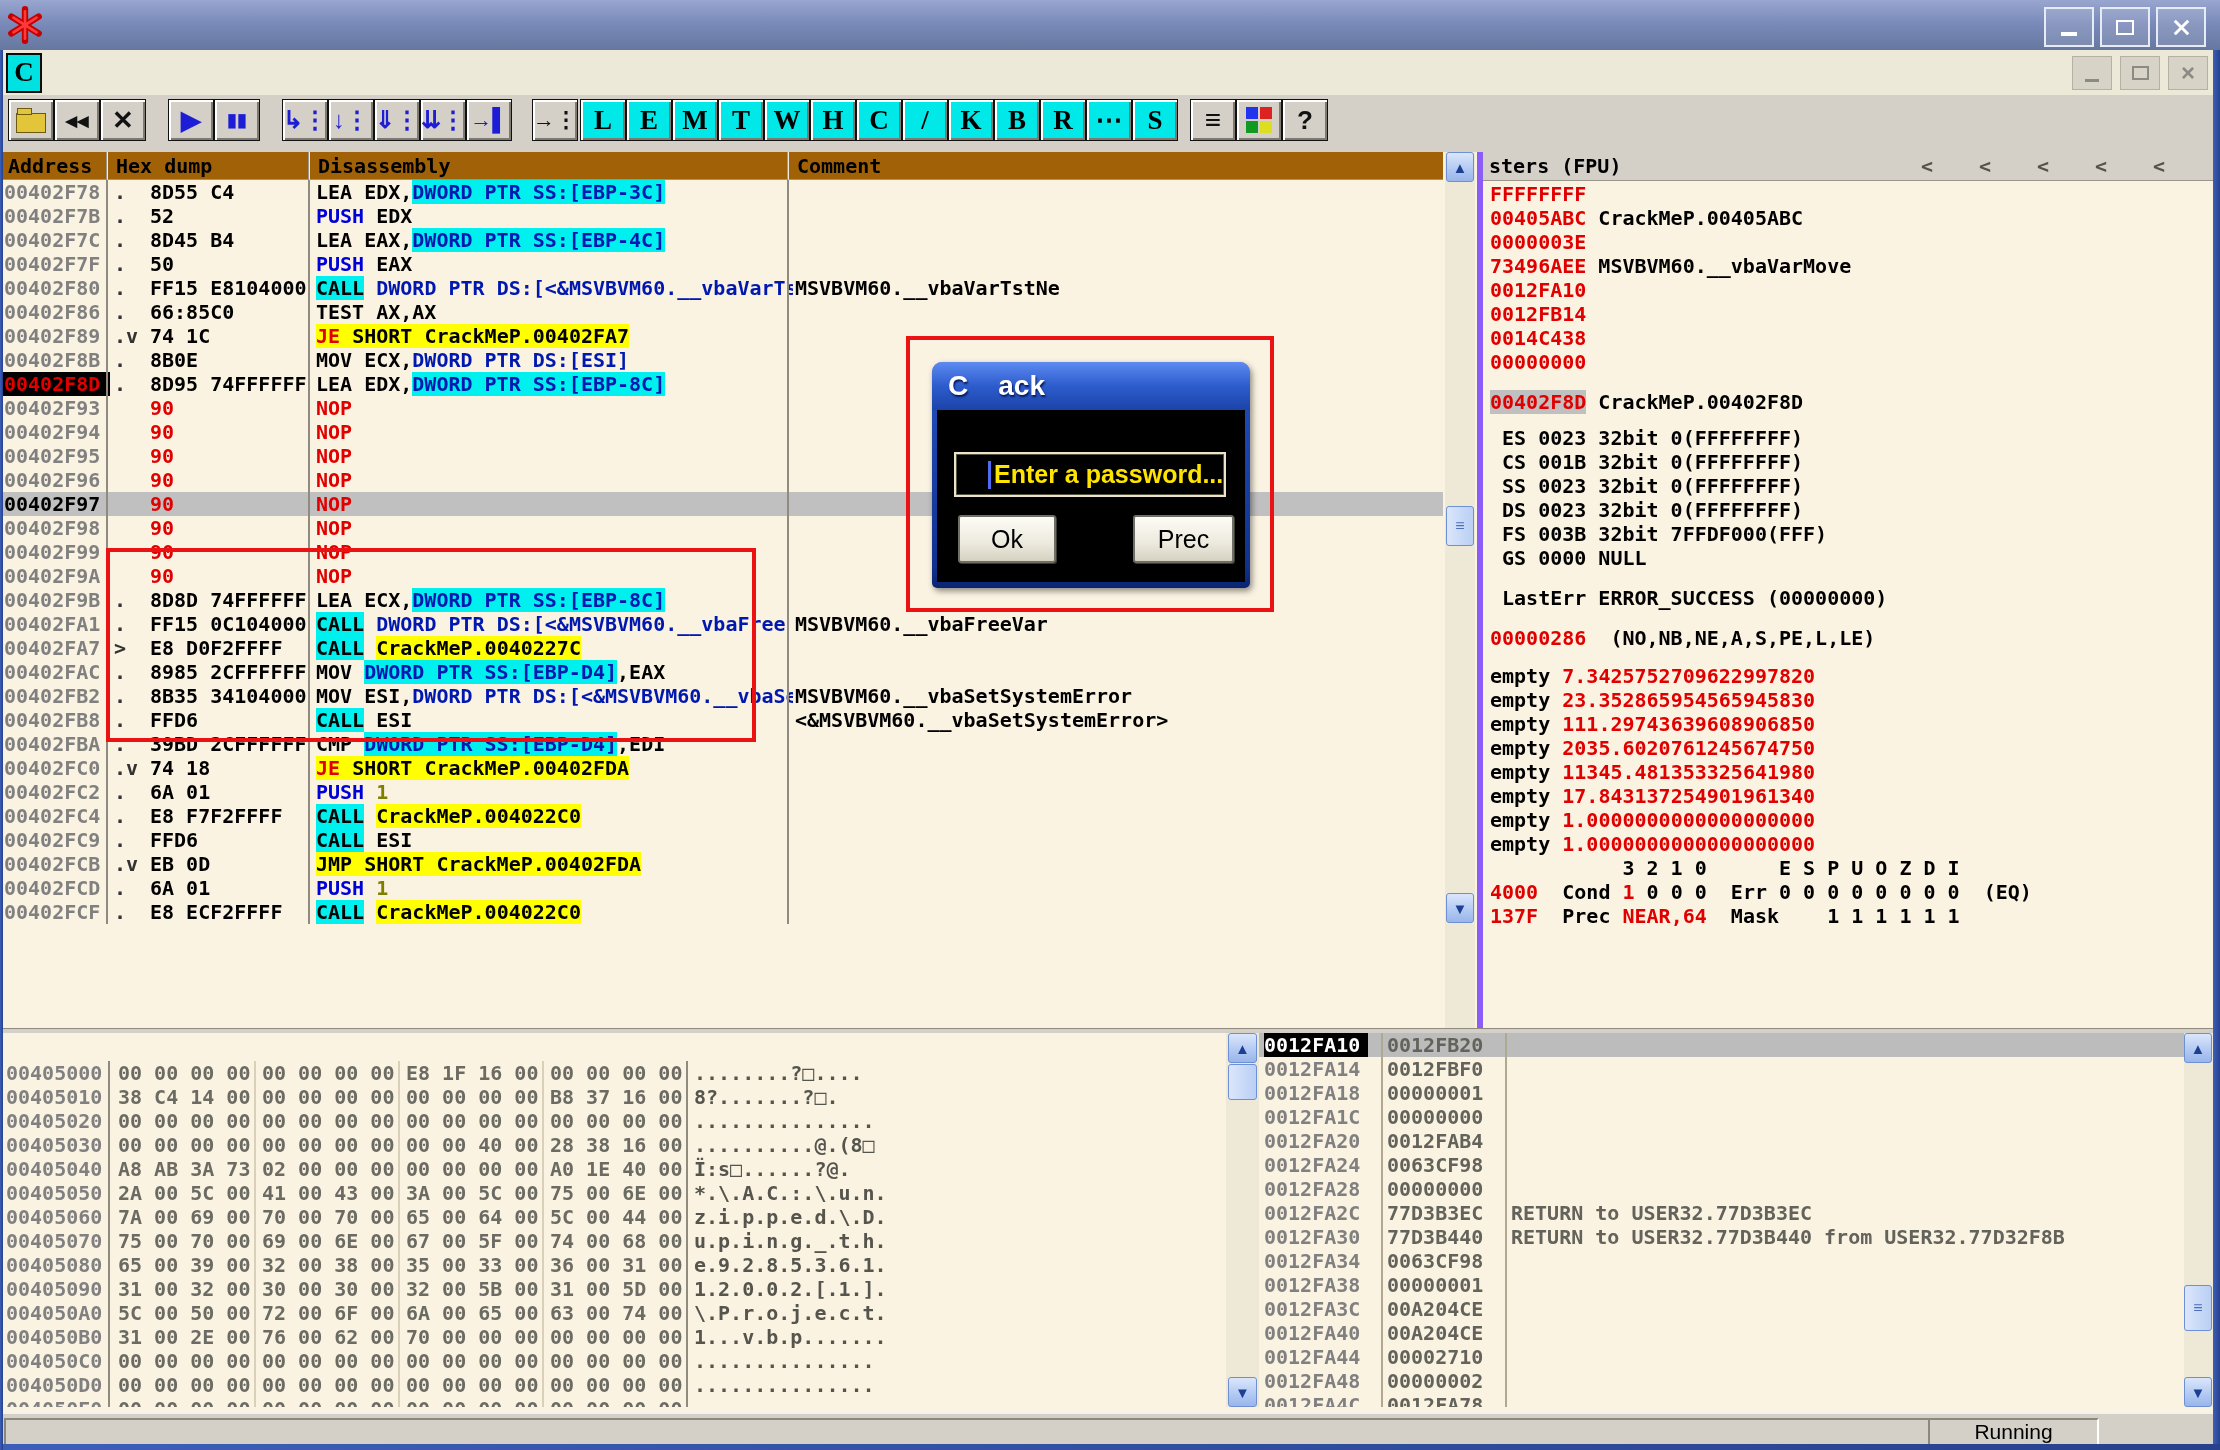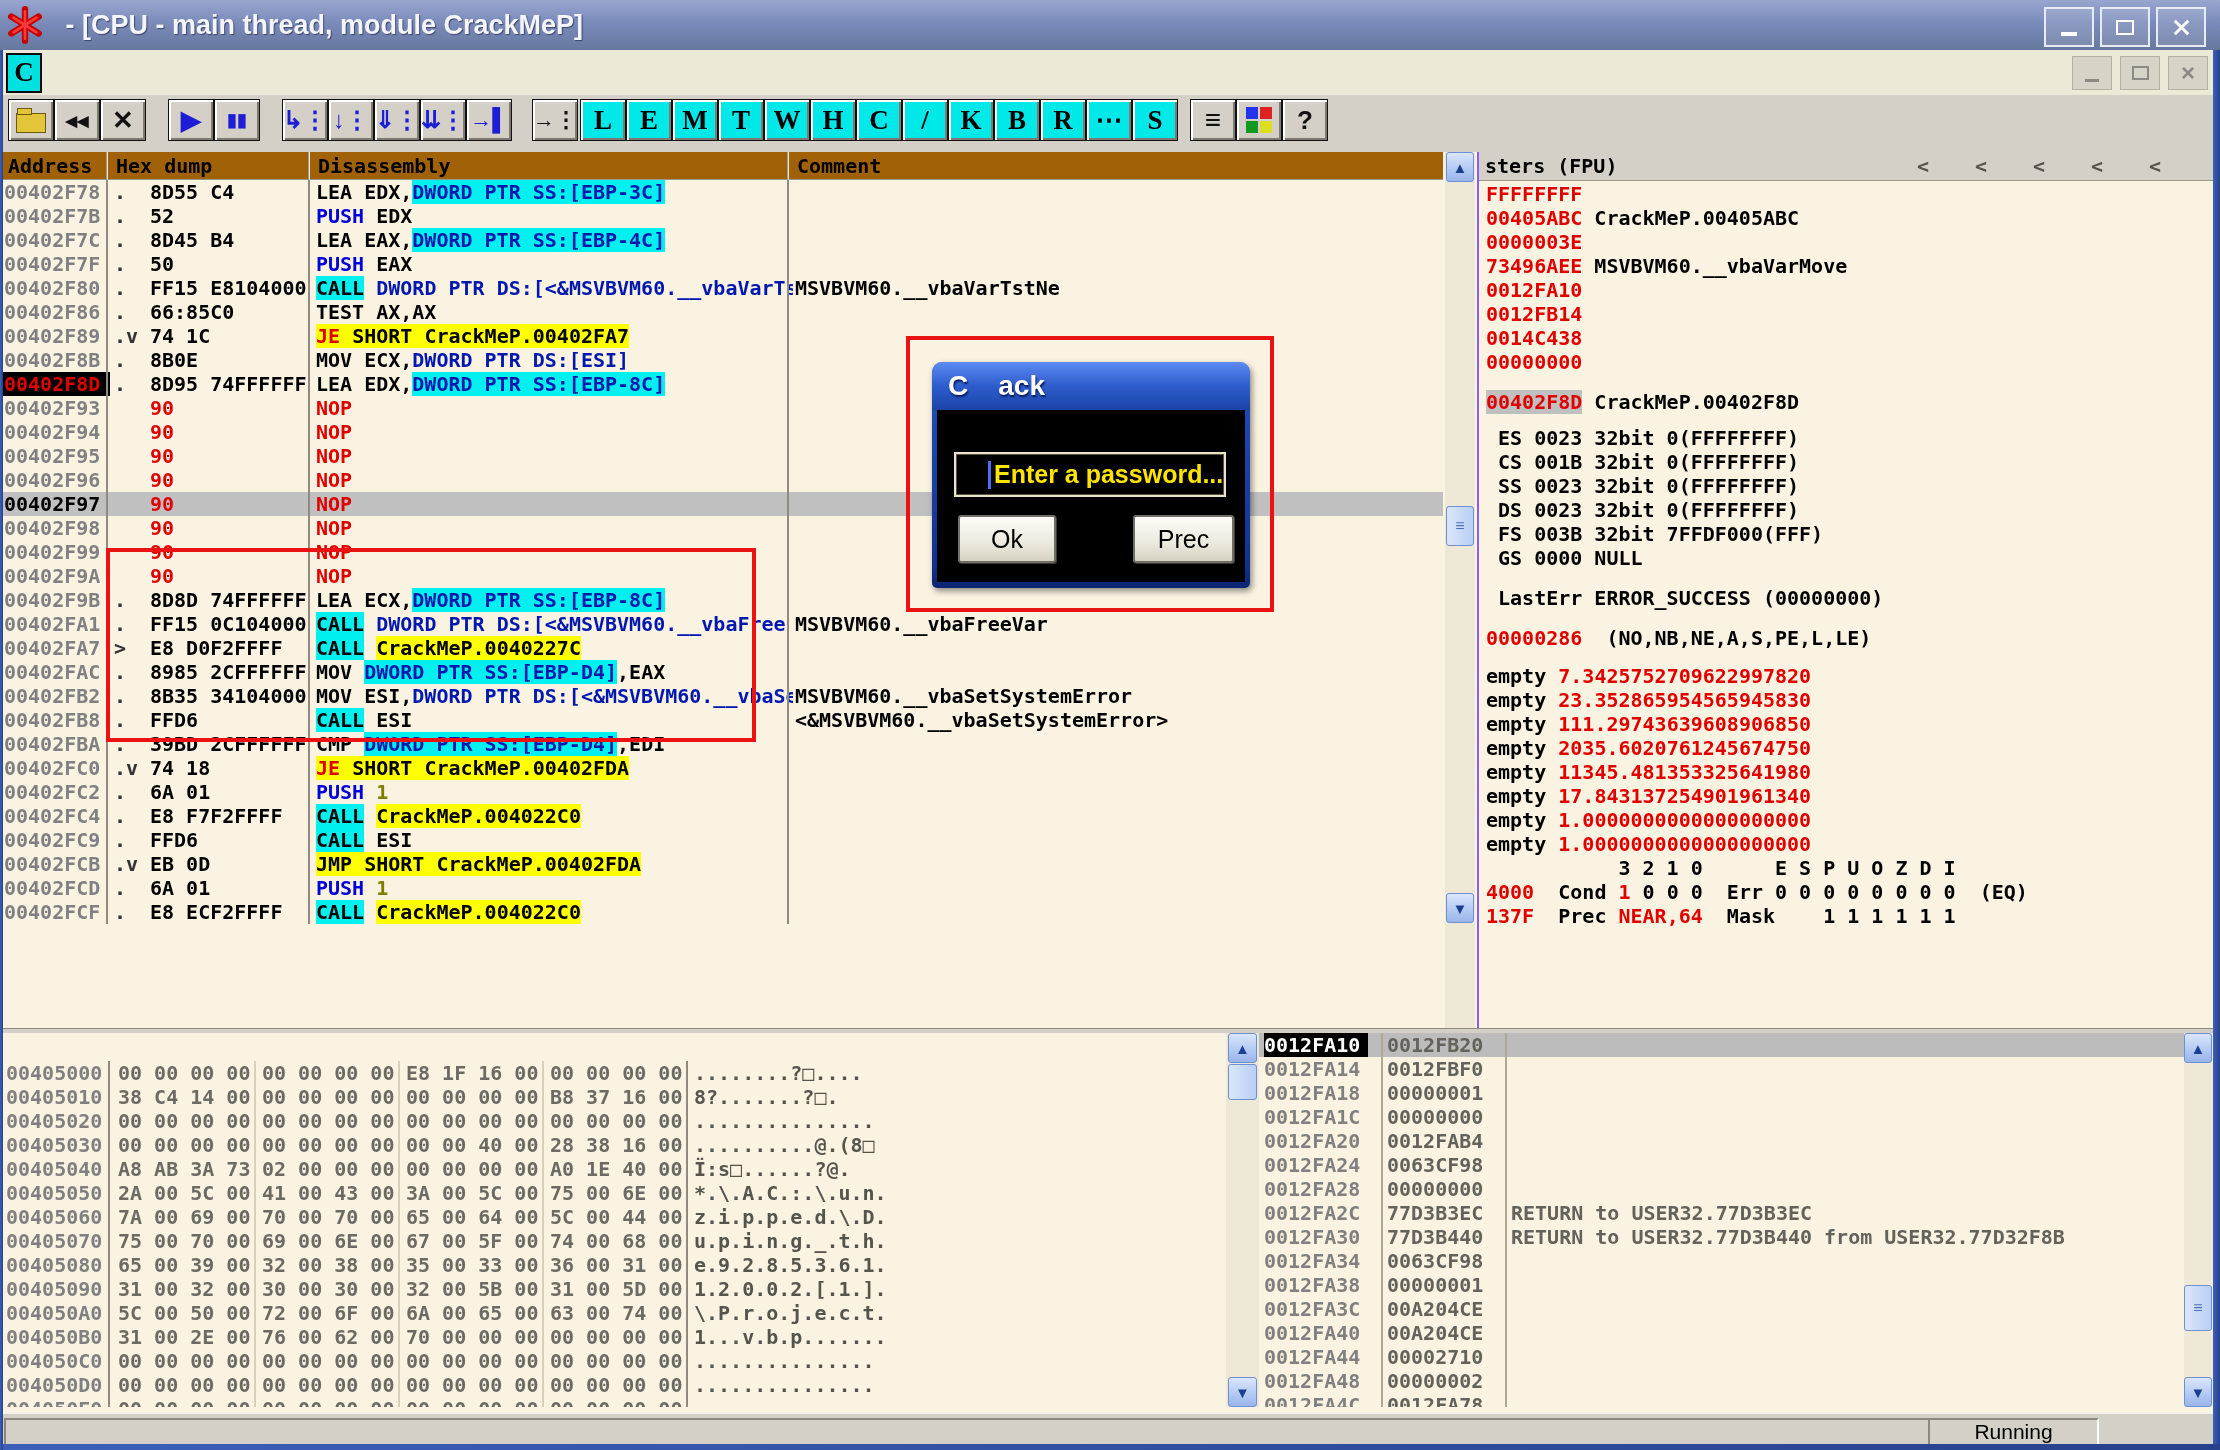--- a/index.html
+++ b/index.html
@@ -81,21 +81,21 @@
   .sb-arrow{position:absolute;border:1px solid #6d8fd4;border-radius:3px;
     background:linear-gradient(180deg,#dbe6fb,#b0c8f2 60%,#9ab5ea);
     color:#1c3f94;display:flex;align-items:center;justify-content:center;
     font-size:15px;font-weight:bold;box-sizing:border-box;}
   .sb-thumb{position:absolute;border:1px solid #6d8fd4;border-radius:3px;
     background:linear-gradient(90deg,#dbe6fb,#b9cff4);color:#4a6fbe;
     display:flex;align-items:center;justify-content:center;font-size:16px;font-weight:bold;box-sizing:border-box;}
   .sb-track{position:absolute;background:#eee8d6;}
 
   
-  #regpane{position:absolute;left:1477px;top:0;width:736px;height:876px;border-left:2px solid #8b5cf6;}
+  #regpane{position:absolute;left:1477px;top:0;width:736px;height:876px;border-left:6px solid #8b5cf6;}
   #reghdr{position:absolute;left:0;top:0;width:100%;height:28px;background:#d4d0c8;
     border-bottom:1px solid #9a968a;}
   #reghdr .t{position:absolute;left:6px;top:0;line-height:28px;}
   .regline{position:absolute;left:7px;height:24px;line-height:24px;}
   .red{color:#e00000;} .gray{color:#000000;} .hl{background:#c0c0c0;}
 
   
   #dumppane{position:absolute;left:0;top:881px;width:1226px;height:374px;overflow:hidden;background:#fbf3e2;}
   .dumprow{position:absolute;left:0;width:1226px;height:24px;line-height:24px;color:#6b6b64;}
   .dr-addr{position:absolute;left:6px;color:#808080;}
@@ -153,21 +153,20 @@
         <line x1="18" y1="3" x2="18" y2="33"></line>
         <line x1="5" y1="10" x2="31" y2="26"></line>
         <line x1="31" y1="10" x2="5" y2="26"></line>
       </g>
       <g stroke="#ff3a3a" stroke-width="2.5" stroke-linecap="round">
         <line x1="18" y1="5" x2="18" y2="31"></line>
         <line x1="7" y1="11" x2="29" y2="25"></line>
         <line x1="29" y1="11" x2="7" y2="25"></line>
       </g>
     </svg>
-    <span id="title-text"> - [CPU - main thread, module CrackMeP]</span>
     <div class="winbtns">
       <div class="winbtn">
           <div class="g-min"></div>
         </div>
       <div class="winbtn">
           <div class="g-rest"></div>
         </div>
       <div class="winbtn">
           <div class="g-close"></div>
         </div>

